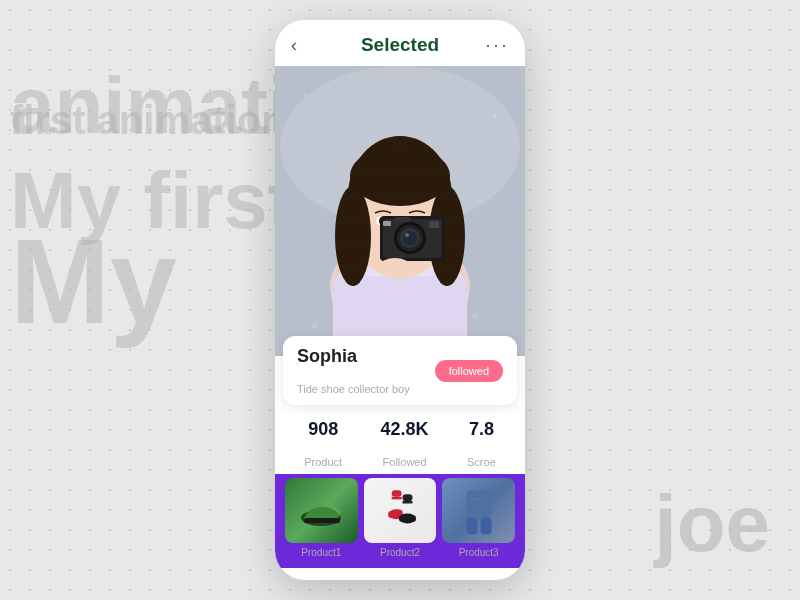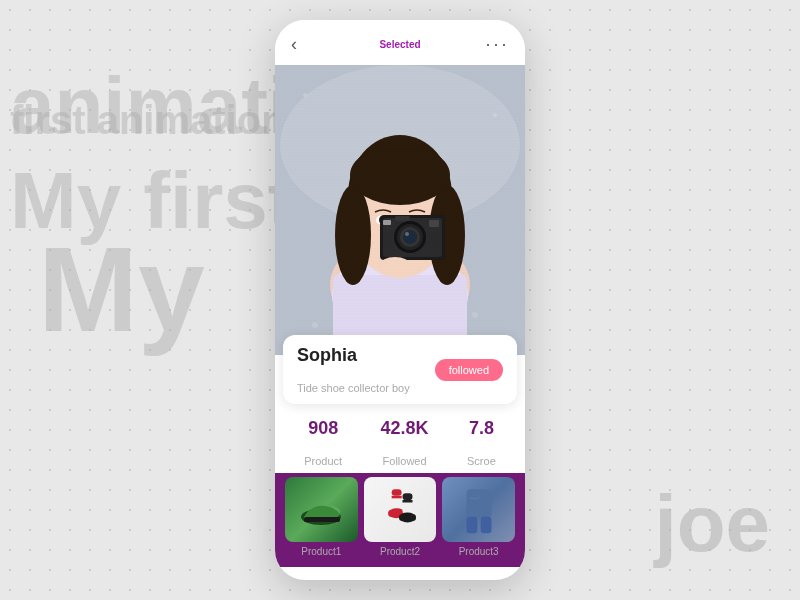--- a/index.html
+++ b/index.html
@@ -39,25 +39,24 @@
     }
 
     .bg-my-first {
       top: 155px;
       left: 10px;
       font-size: 80px;
       color: rgba(170,170,170,0.45);
     }
 
     .bg-my {
-      top: 220px;
+      top: 212px;
       left: 10px;
       font-size: 120px;
       color: rgba(170,170,170,0.45);
-      margin-left: 28px;
     }
 
     .bg-joe {
       bottom: 30px;
       right: 30px;
       font-size: 80px;
       color: rgba(170,170,170,0.5);
     }
 
     
@@ -79,23 +78,23 @@
       display: flex;
       align-items: center;
       justify-content: space-between;
       padding: 14px 16px 10px;
       background: #fff;
       position: relative;
       z-index: 10;
     }
 
     .header-title {
-      font-size: 10px;
+      font-size: 19px;
       font-weight: 600;
-      color: #a21caf;
+      color: #14532d;
       text-align: center;
       flex: 1;
     }
 
     .header-back {
       font-size: 18px;
       color: #555;
       cursor: pointer;
       width: 24px;
     }
@@ -172,21 +171,21 @@
       background: #fff;
     }
 
     .stat-item {
       text-align: center;
     }
 
     .stat-value {
       font-size: 18px;
       font-weight: 700;
-      color: #701a75;
+      color: #0f172a;
     }
 
     .stat-label {
       font-size: 11px;
       color: #aaa;
       margin-top: 16px;
     }
 
     
     .section-header {
@@ -208,21 +207,21 @@
       font-size: 15px;
       font-weight: 600;
       color: #222;
     }
 
     
     .products-row {
       display: flex;
       justify-content: space-around;
       padding: 4px 10px 10px;
-      background: #701a75;
+      background: #6d28d9;
       gap: 6px;
     }
 
     .product-item {
       text-align: center;
       flex: 1;
     }
 
     .product-thumb {
       width: 100%;

